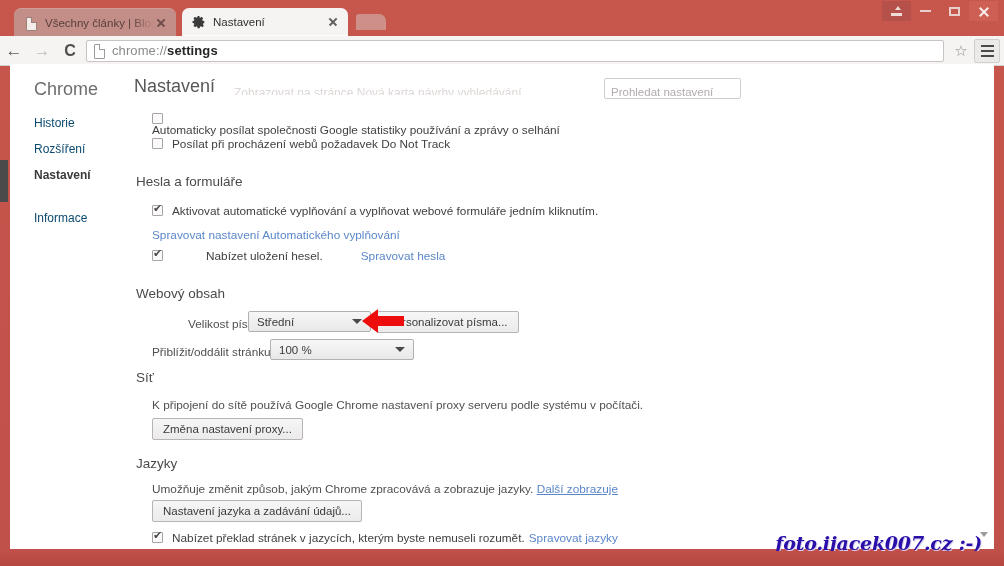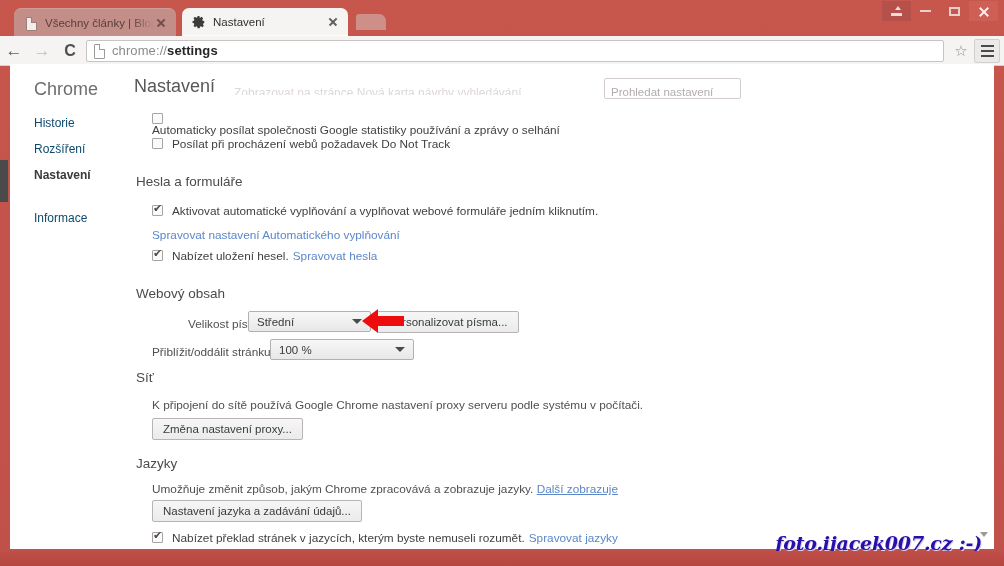--- a/index.html
+++ b/index.html
@@ -388,21 +388,21 @@
 
         <div class="row" style="top:140px; left:18px;">
           <span class="cb checked"></span>
           <span>Aktivovat automatické vyplňování a vyplňovat webové formuláře jedním kliknutím.</span>
         </div>
 
         <div class="plain-row" style="top:164px; left:18px;">
           <a class="lnk" href="#">Spravovat nastavení Automatického vyplňování</a>
         </div>
 
-        <div class="row" style="top:185px; left:18px;">
+        <div class="row" style="top:185px; left:18px;gap:34px;">
           <span class="cb checked"></span>
           <span>Nabízet uložení hesel.</span>
           <a class="lnk" href="#" style="margin-left:4px;">Spravovat hesla</a>
         </div>
 
         <div class="section-title" style="top:222px; left:2px;">Webový obsah</div>
 
         <div class="label-inline" style="top:253px; left:18px;margin-left:36px;">Velikost písma:</div>
         <div class="select" style="top:247px; left:114px; width:123px;">
           <span>Střední</span>

